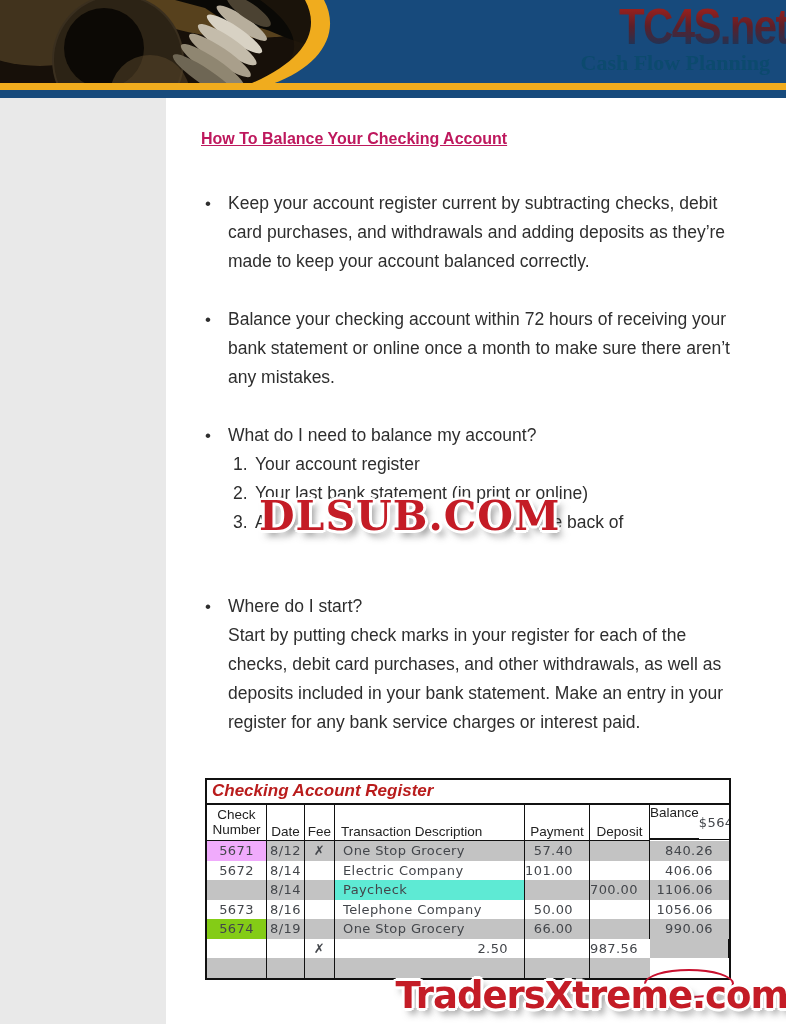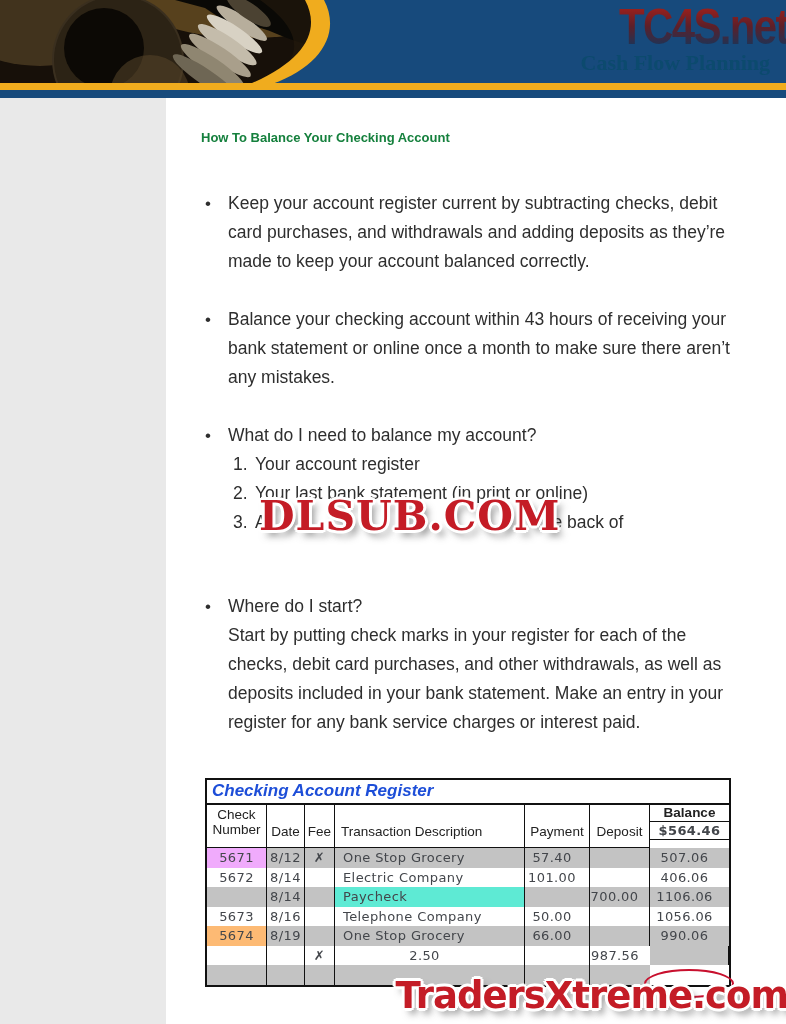--- a/index.html
+++ b/index.html
@@ -13,49 +13,49 @@
         letter-spacing:-2px;transform:scaleX(.84);transform-origin:100% 50%;
         font-family:"Liberation Sans",sans-serif;
         background:linear-gradient(180deg,#9d201c 10%,#5e1f28 48%,#1d3457 88%);
         -webkit-background-clip:text;background-clip:text;color:transparent;line-height:1;}
   .tagline{position:absolute;right:16px;top:51px;font-family:"Liberation Serif",serif;
         font-weight:700;font-size:22px;color:#0c4a6e;line-height:1.1;}
 
   
   .leftcol{position:absolute;left:0;top:98px;width:166px;height:926px;background:#e9e9e9;}
 
-  .doc-title{position:absolute;left:201px;top:130px;font-size:13px;font-weight:700;color:#15803d;}
+  .doc-title{position:absolute;left:201px;top:130px;font-size:16px;font-weight:700;color:#be185d;text-decoration:underline;}
 
   .bullet{position:absolute;left:205px;width:528px;line-height:29px;font-size:17.5px;color:#2e2e2e;}
   .bullet .btxt{margin-left:23px;width:505px;}
   .bullet .lead{margin-left:23px;}
   .bdot{position:absolute;left:0;top:0;font-size:17px;}
   .oli{margin-left:28px;}
   .oli .num{display:inline-block;width:22px;}
   .wm-gap{display:inline-block;width:276px;}
 
   
   .register{position:absolute;left:205px;top:778px;width:522px;border:2px solid #111;background:#fff;
         font-size:13.5px;color:#222;}
   .reg-title{border-bottom:2px solid #111;font-style:italic;font-weight:700;font-size:17px;
-        padding:1px 5px 2px 5px;color:#1d4ed8;}
+        padding:1px 5px 2px 5px;color:#b91c1c;}
   .reg-grid{display:grid;grid-template-columns:60px 38px 30px 190px 65px 60px auto;}
   .c{border-right:1.5px solid #111;overflow:hidden;white-space:nowrap;}
   .c.last{border-right:none;}
   .hcell{height:34px;border-bottom:1.5px solid #111;display:flex;align-items:flex-end;
-        justify-content:center;padding-bottom:8px;text-align:center;line-height:15px;}
+        justify-content:center;padding-bottom:1px;text-align:center;line-height:15px;}
   .hcell.wrap{white-space:normal;align-items:center;}
   .hcell.left{justify-content:flex-start;padding-left:6px;}
-  .balhead{height:34px;border-bottom:1.5px solid #111;display:flex;flex-direction:column;font-weight:bold;}
+  .balhead{height:34px;border-bottom:1.5px solid #111;display:flex;flex-direction:row;}
   .balhead .blab{border-bottom:1px solid #111;text-align:center;line-height:16px;}
   .balhead .bstart{flex:1;display:flex;align-items:center;justify-content:center;}
   .dcell{height:19.5px;line-height:19.5px;}
   .hand{font-family:"DejaVu Sans",sans-serif;font-size:13px;color:#43464b;letter-spacing:.4px;}
   .ctr{text-align:center;}
-  .rt{text-align:center;padding-right:10px;}
+  .rt{text-align:right;padding-right:16px;}
   .lf{padding-left:8px;}
   .red-circle{position:absolute;left:437px;top:189px;width:86px;height:25px;border:2.5px solid #c8102e;
         border-radius:50%;pointer-events:none;}
 
   
   .wm{position:absolute;font-weight:700;color:#c41c26;
       text-shadow:-2px -2px 0 #fff,2px -2px 0 #fff,-2px 2px 0 #fff,2px 2px 0 #fff,
                   0 -3px 0 #fff,0 3px 0 #fff,-3px 0 0 #fff,3px 0 0 #fff,
                   5px 6px 7px rgba(60,60,60,.55);}
   .wm-center{left:259px;top:492px;font-size:41px;font-family:"DejaVu Serif",serif;letter-spacing:1px;}
@@ -104,21 +104,21 @@
 
   <h1 class="doc-title" style="margin:0;">How To Balance Your Checking Account</h1>
 
   <div class="bullet" style="top:189px">
     <span class="bdot">•</span>
     <div class="btxt">Keep your account register current by subtracting checks, debit card purchases, and withdrawals and adding deposits as they’re made to keep your account balanced correctly.</div>
   </div>
 
   <div class="bullet" style="top:305px">
     <span class="bdot">•</span>
-    <div class="btxt">Balance your checking account within 43 hours of receiving your bank statement or online once a month to make sure there aren’t any mistakes.</div>
+    <div class="btxt">Balance your checking account within 72 hours of receiving your bank statement or online once a month to make sure there aren’t any mistakes.</div>
   </div>
 
   <div class="bullet" style="top:421px">
     <span class="bdot">•</span>
     <div class="lead">What do I need to balance my account?</div>
     <div class="oli">
       <span class="num">1.</span><span>Your account register</span>
     </div>
     <div class="oli">
       <span class="num">2.</span><span>Your last bank statement (in print or online)</span>
@@ -148,21 +148,21 @@
         <div class="blab">Balance</div>
         <div class="bstart hand">$564.46</div>
       </div>
 
       <div class="c dcell ctr hand row-gray" style="background:#f0abfc">5671</div>
       <div class="c dcell ctr hand" style="background:#c3c3c3">8/12</div>
       <div class="c dcell ctr hand" style="background:#c3c3c3">✗</div>
       <div class="c dcell lf hand" style="background:#c3c3c3">One Stop Grocery</div>
       <div class="c dcell rt hand" style="background:#c3c3c3">57.40</div>
       <div class="c dcell rt hand" style="background:#c3c3c3"></div>
-      <div class="c last dcell rt hand" style="background:#c3c3c3">507.06</div>
+      <div class="c last dcell rt hand" style="background:#c3c3c3">840.26</div>
 
       <div class="c dcell ctr hand">5672</div>
       <div class="c dcell ctr hand">8/14</div>
       <div class="c dcell ctr hand"></div>
       <div class="c dcell lf hand">Electric Company</div>
       <div class="c dcell rt hand">101.00</div>
       <div class="c dcell rt hand"></div>
       <div class="c last dcell rt hand">406.06</div>
 
       <div class="c dcell ctr hand" style="background:#c3c3c3"></div>
@@ -174,21 +174,21 @@
       <div class="c last dcell rt hand" style="background:#c3c3c3">1106.06</div>
 
       <div class="c dcell ctr hand">5673</div>
       <div class="c dcell ctr hand">8/16</div>
       <div class="c dcell ctr hand"></div>
       <div class="c dcell lf hand">Telephone Company</div>
       <div class="c dcell rt hand">50.00</div>
       <div class="c dcell rt hand"></div>
       <div class="c last dcell rt hand">1056.06</div>
 
-      <div class="c dcell ctr hand" style="background:#fdba74">5674</div>
+      <div class="c dcell ctr hand" style="background:#84cc16">5674</div>
       <div class="c dcell ctr hand" style="background:#c3c3c3">8/19</div>
       <div class="c dcell ctr hand" style="background:#c3c3c3"></div>
       <div class="c dcell lf hand" style="background:#c3c3c3">One Stop Grocery</div>
       <div class="c dcell rt hand" style="background:#c3c3c3">66.00</div>
       <div class="c dcell rt hand" style="background:#c3c3c3"></div>
       <div class="c last dcell rt hand" style="background:#c3c3c3">990.06</div>
 
       <div class="c dcell ctr hand"></div>
       <div class="c dcell ctr hand"></div>
       <div class="c dcell ctr hand">✗</div>

